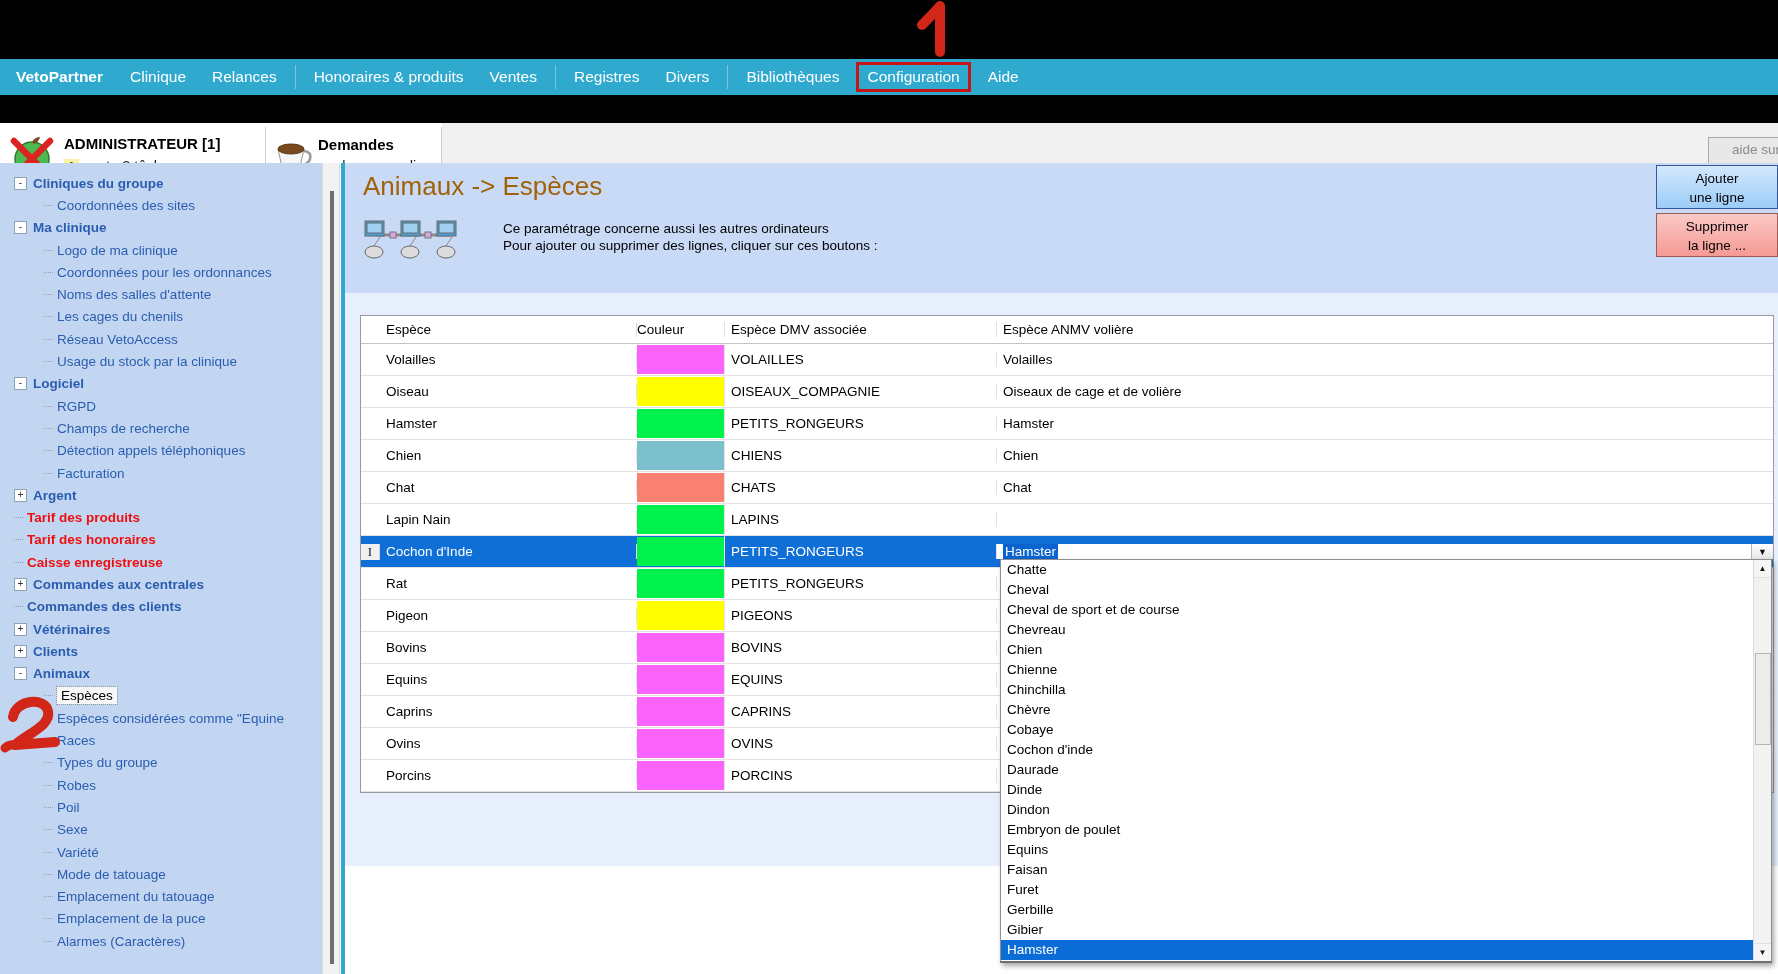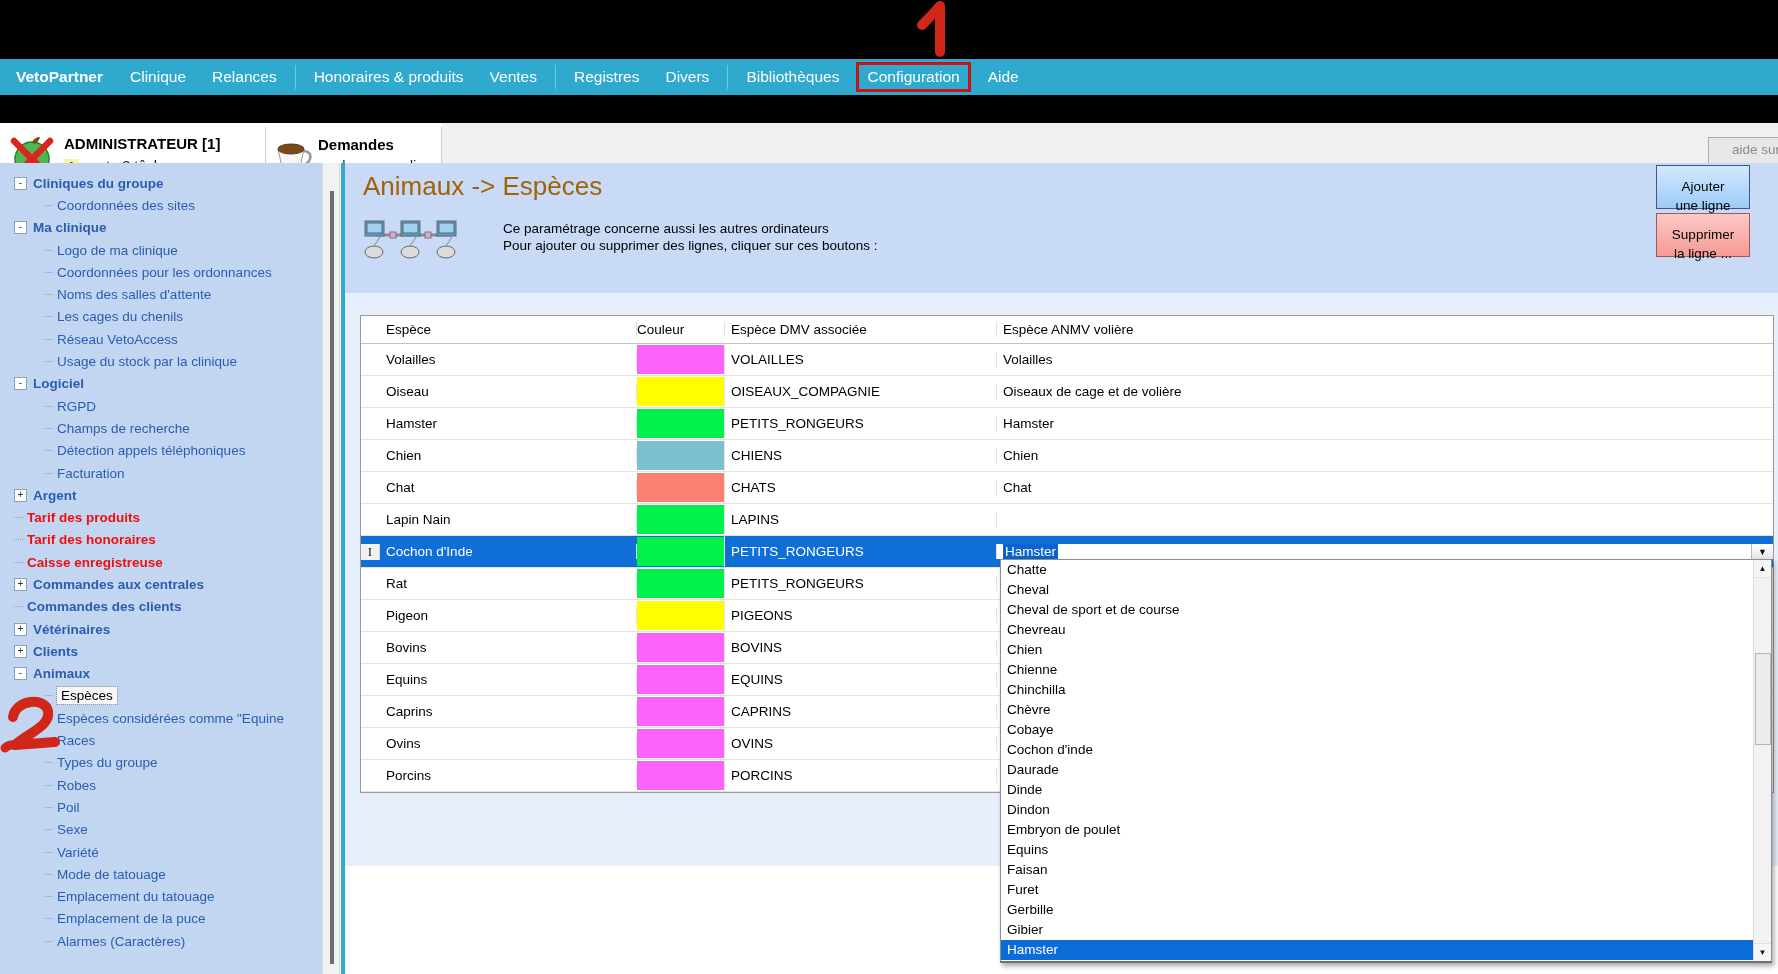--- a/index.html
+++ b/index.html
@@ -50,22 +50,22 @@
   .divider{position:absolute;left:341px;top:0;width:4px;height:100%;background:#2fa9ce;}
 
   
   .content{position:absolute;left:345px;top:0;width:1433px;height:100%;background:#fff;}
   .header-band{position:absolute;top:0;left:0;width:100%;height:130px;background:#c9daf7;}
   .pane{position:absolute;top:130px;left:0;width:100%;height:573px;background:#e6effb;}
   .page-title{position:absolute;left:18px;top:8px;font-size:26px;color:#a16207;}
   .net-icon{position:absolute;left:18px;top:56px;}
   .note{position:absolute;left:158px;top:57px;font-size:13.5px;color:#000;line-height:17px;}
 
-  .act-btn{position:absolute;width:94px;height:44px;text-align:center;font-size:13.5px;line-height:19px;
-           padding-top:11px;box-sizing:border-box;color:#000;}
+  .act-btn{position:absolute;width:122px;height:44px;text-align:center;font-size:13.5px;line-height:19px;
+           padding-top:3px;box-sizing:border-box;color:#000;}
   .btn-add{left:1311px;top:2px;background:linear-gradient(#d3e8fd,#9cccf7);border:1px solid #39589b;}
   .btn-del{left:1311px;top:50px;background:linear-gradient(#fbc9c6,#f59a94);border:1px solid #a05a56;}
 
   
   .table{position:absolute;left:15px;top:152px;width:1412px;background:#fff;border:1px solid #9a9a9a;font-size:13.5px;}
   .trow{display:flex;height:31px;border-bottom:1px solid #e2e2e2;align-items:center;}
   .trow.hdr{height:27px;border-bottom:1px solid #c4c4c4;}
   .cell{display:flex;align-items:center;padding-left:6px;box-sizing:border-box;overflow:hidden;white-space:nowrap;}
   .c-rh{width:19px;padding:0;background:#f1f1f1;border-right:1px solid #d4d4d4;justify-content:center;
         font-family:"Liberation Serif",serif;font-size:13px;color:#222;}

